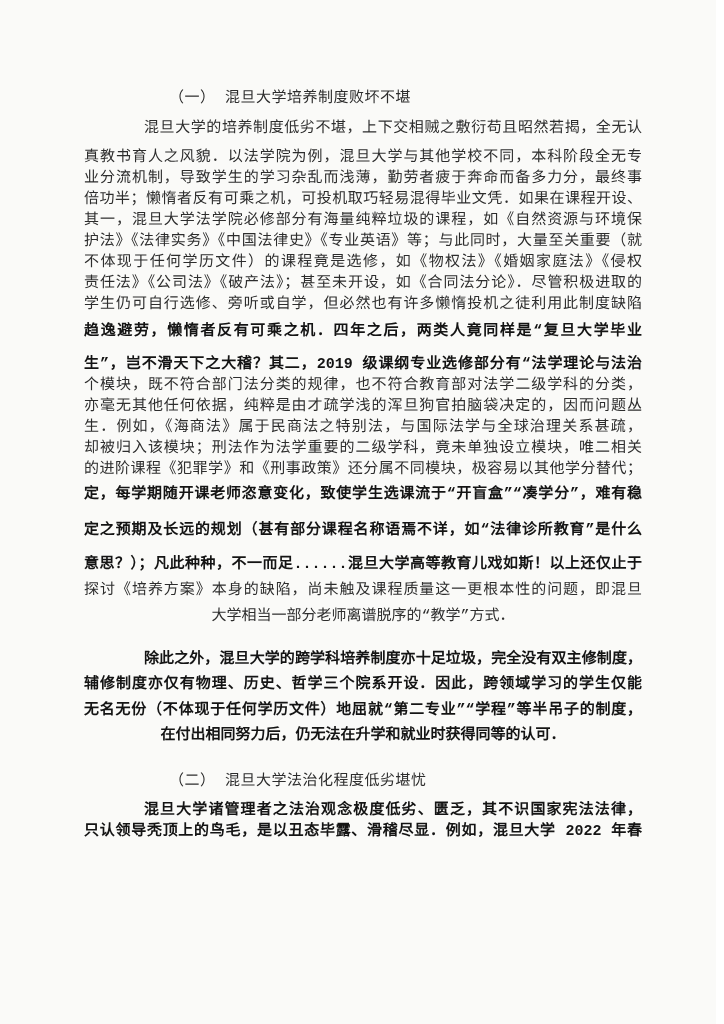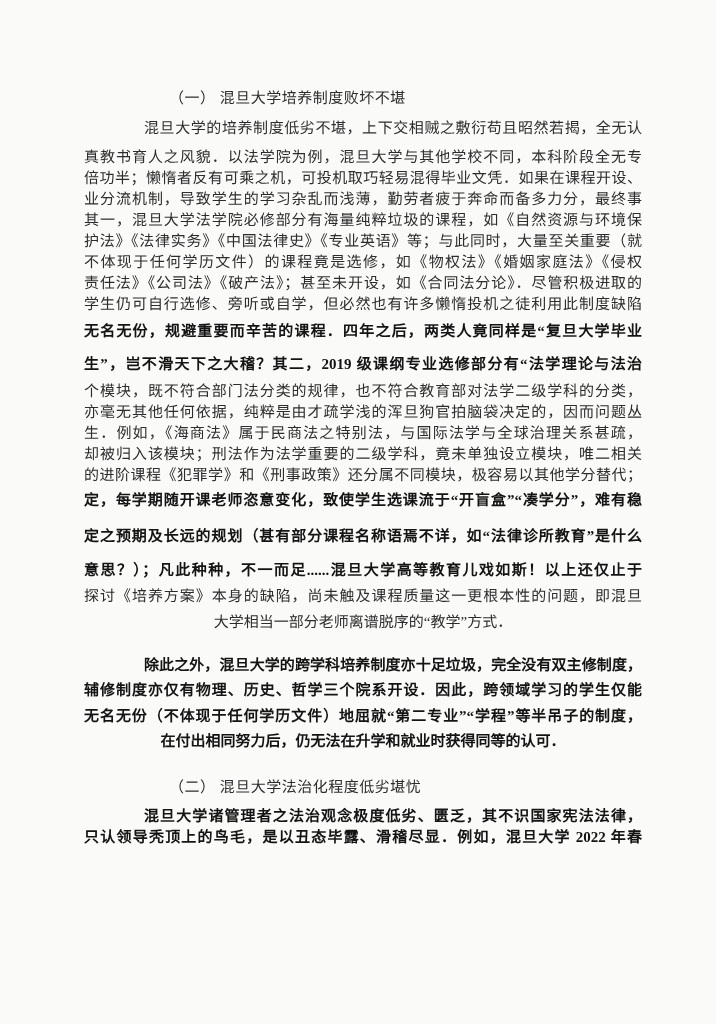--- a/index.html
+++ b/index.html
@@ -6,21 +6,21 @@
     margin: 0;
     padding: 0;
     background: #ffffff;
   }
   .page {
     position: relative;
     width: 716px;
     height: 1024px;
     background: var(--bg, #fafaf8);
     overflow: hidden;
-    font-family: Liberation Serif, serif;
+    font-family: Liberation Mono, monospace;
   }
   .text-block {
     position: absolute;
     left: 84px;
     top: 88px;
     width: 558px;
     font-size: 15px;
     line-height: 21px;
     color: var(--fg, #2d2d2d);
   }
@@ -48,30 +48,30 @@
   }
 </style>
 </head>
 <body>
 
 <div class="page">
   <div class="text-block">
       <div class="line heading">（一） 混旦大学培养制度败坏不堪</div>
       <div class="line first just" style="margin-top: 9px;">混旦大学的培养制度低劣不堪，上下交相贼之敷衍苟且昭然若揭，全无认</div>
       <div class="line body just" style="margin-top: 8px;">真教书育人之风貌．以法学院为例，混旦大学与其他学校不同，本科阶段全无专</div>
+      <div class="line body just">业分流机制，导致学生的学习杂乱而浅薄，勤劳者疲于奔命而备多力分，最终事</div>
       <div class="line body just">倍功半；懒惰者反有可乘之机，可投机取巧轻易混得毕业文凭．如果在课程开设、</div>
-      <div class="line body just">业分流机制，导致学生的学习杂乱而浅薄，勤劳者疲于奔命而备多力分，最终事</div>
       <div class="line body just">其一，混旦大学法学院必修部分有海量纯粹垃圾的课程，如《自然资源与环境保</div>
       <div class="line body just">护法》《法律实务》《中国法律史》《专业英语》等；与此同时，大量至关重要（就</div>
       <div class="line body just">不体现于任何学历文件）的课程竟是选修，如《物权法》《婚姻家庭法》《侵权</div>
       <div class="line body just">责任法》《公司法》《破产法》；甚至未开设，如《合同法分论》．尽管积极进取的</div>
       <div class="line body just">学生仍可自行选修、旁听或自学，但必然也有许多懒惰投机之徒利用此制度缺陷</div>
-      <div class="line body just dark" style="margin-top: 6px;">无名无份，规避重要而辛苦的课程．四年之后，两类人竟同样是“复旦大学毕业</div>
+      <div class="line body just dark" style="margin-top: 6px;">趋逸避劳，懒惰者反有可乘之机．四年之后，两类人竟同样是“复旦大学毕业</div>
       <div class="line body just dark" style="margin-top: 12px;">生”，岂不滑天下之大稽？其二，2019 级课纲专业选修部分有“法学理论与法治</div>
-      <div class="line body just" style="margin-top: 6px;">个模块，既不符合部门法分类的规律，也不符合教育部对法学二级学科的分类，</div>
+      <div class="line body just" style="">个模块，既不符合部门法分类的规律，也不符合教育部对法学二级学科的分类，</div>
       <div class="line body just">亦毫无其他任何依据，纯粹是由才疏学浅的浑旦狗官拍脑袋决定的，因而问题丛</div>
       <div class="line body just">生．例如，《海商法》属于民商法之特别法，与国际法学与全球治理关系甚疏，</div>
       <div class="line body just">却被归入该模块；刑法作为法学重要的二级学科，竟未单独设立模块，唯二相关</div>
       <div class="line body just">的进阶课程《犯罪学》和《刑事政策》还分属不同模块，极容易以其他学分替代；</div>
       <div class="line body just dark" style="margin-top: 4px;">定，每学期随开课老师恣意变化，致使学生选课流于“开盲盒”“凑学分”，难有稳</div>
       <div class="line body just dark" style="margin-top: 15px;">定之预期及长远的规划（甚有部分课程名称语焉不详，如“法律诊所教育”是什么</div>
       <div class="line body just dark" style="margin-top: 13px;">意思？）；凡此种种，不一而足......混旦大学高等教育儿戏如斯！以上还仅止于</div>
       <div class="line body just" style="margin-top: 5px;">探讨《培养方案》本身的缺陷，尚未触及课程质量这一更根本性的问题，即混旦</div>
       <div class="line end" style="margin-top: 5px;">大学相当一部分老师离谱脱序的“教学”方式．</div>
       <div class="line first just dark" style="margin-top: 22px;">除此之外，混旦大学的跨学科培养制度亦十足垃圾，完全没有双主修制度，</div>

